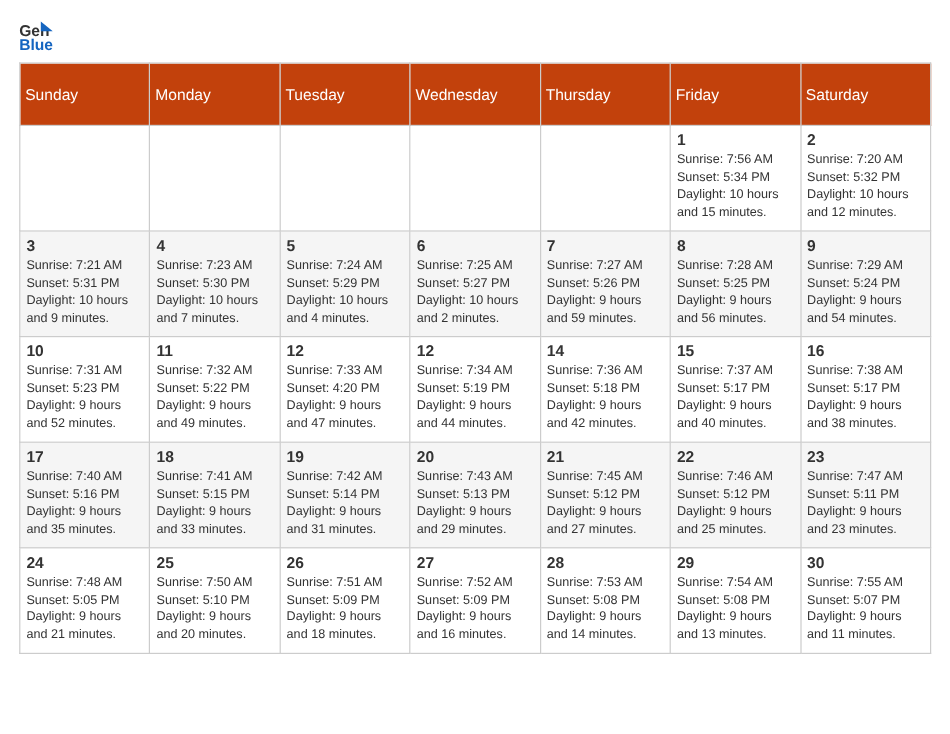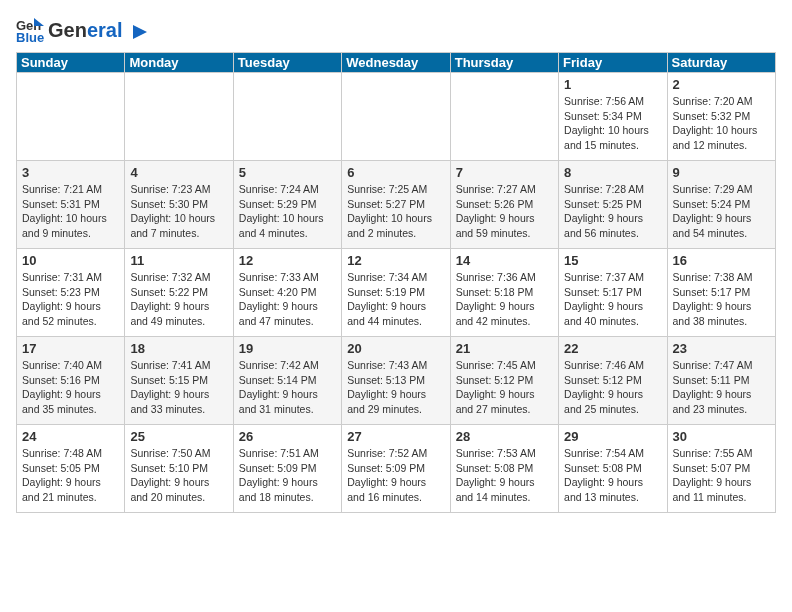--- a/index.html
+++ b/index.html
@@ -36,25 +36,25 @@
     .location {
       font-size: 16px;
       color: #333;
     }
     .calendar-table {
       width: 100%;
       border-collapse: collapse;
       table-layout: fixed;
     }
     .calendar-table thead tr th {
-      background-color: #0369a1;
+      background-color: #c2410c;
       color: #fff;
       font-size: 13px;
-      font-weight: bold;
-      padding: 2px 4px;
+      font-weight: normal;
+      padding: 18px 4px;
       text-align: left;
       border: 1px solid #ccc;
     }
     .calendar-table tbody tr td {
       vertical-align: top;
       border: 1px solid #ccc;
       padding: 4px 5px;
       font-size: 11px;
       color: #333;
       height: 88px;
@@ -81,29 +81,20 @@
 </head>
 <body>
 
 <div class="header-area">
   <div class="logo">
     <svg class="logo-icon" viewBox="0 0 28 28">
       <text x="0" y="14" font-size="13" font-weight="bold" fill="#333">Gen</text>
       <polygon points="18,2 28,10 18,10" fill="#1565c0"></polygon>
       <text x="0" y="26" font-size="13" font-weight="bold" fill="#1565c0">Blue</text>
     </svg>
-    <div>
-      <div style="font-size:20px;font-weight:bold;color:#333;line-height:1.1;">
-        Gen<span style="color:#1565c0;">eral</span>
-        <svg width="18" height="18" viewBox="0 0 18 18" style="vertical-align:middle;margin-left:1px;">
-          <polygon points="4,2 18,9 4,16" fill="#1565c0"></polygon>
-        </svg>
-      </div>
-      <div style="font-size:20px;font-weight:bold;color:#1565c0;line-height:1.1;"></div>
-    </div>
   </div>
   <div class="title-area">
     <div class="month-title"></div>
     <div class="location"></div>
   </div>
 </div>
 
 <table class="calendar-table">
   <thead>
     <tr>

